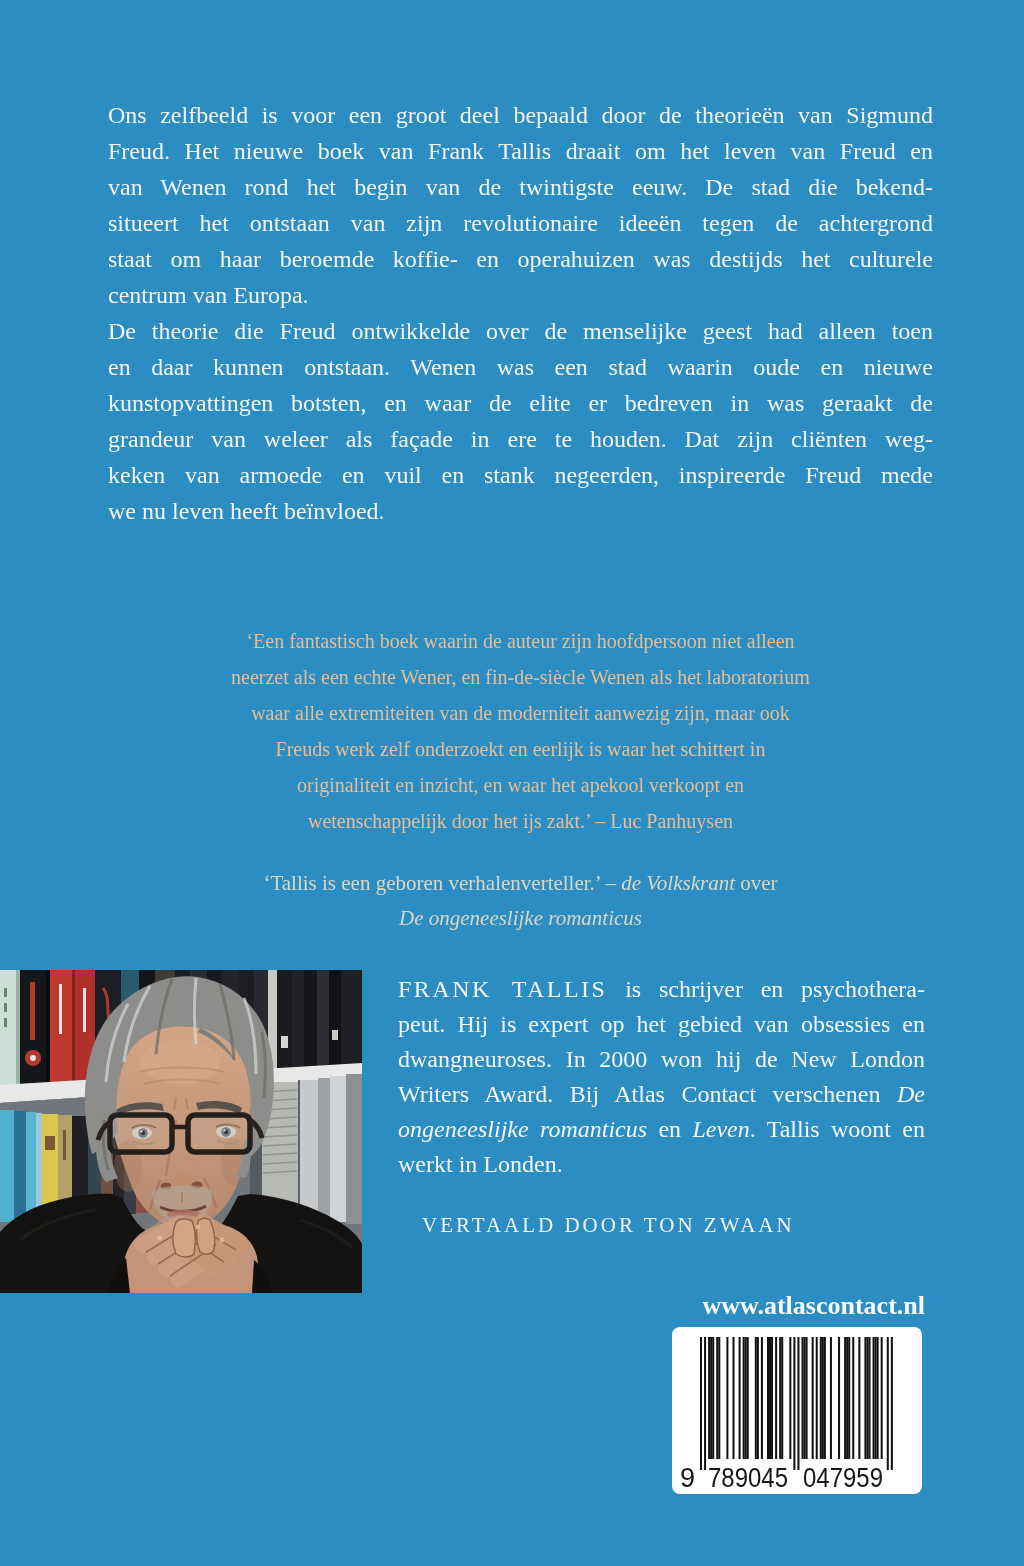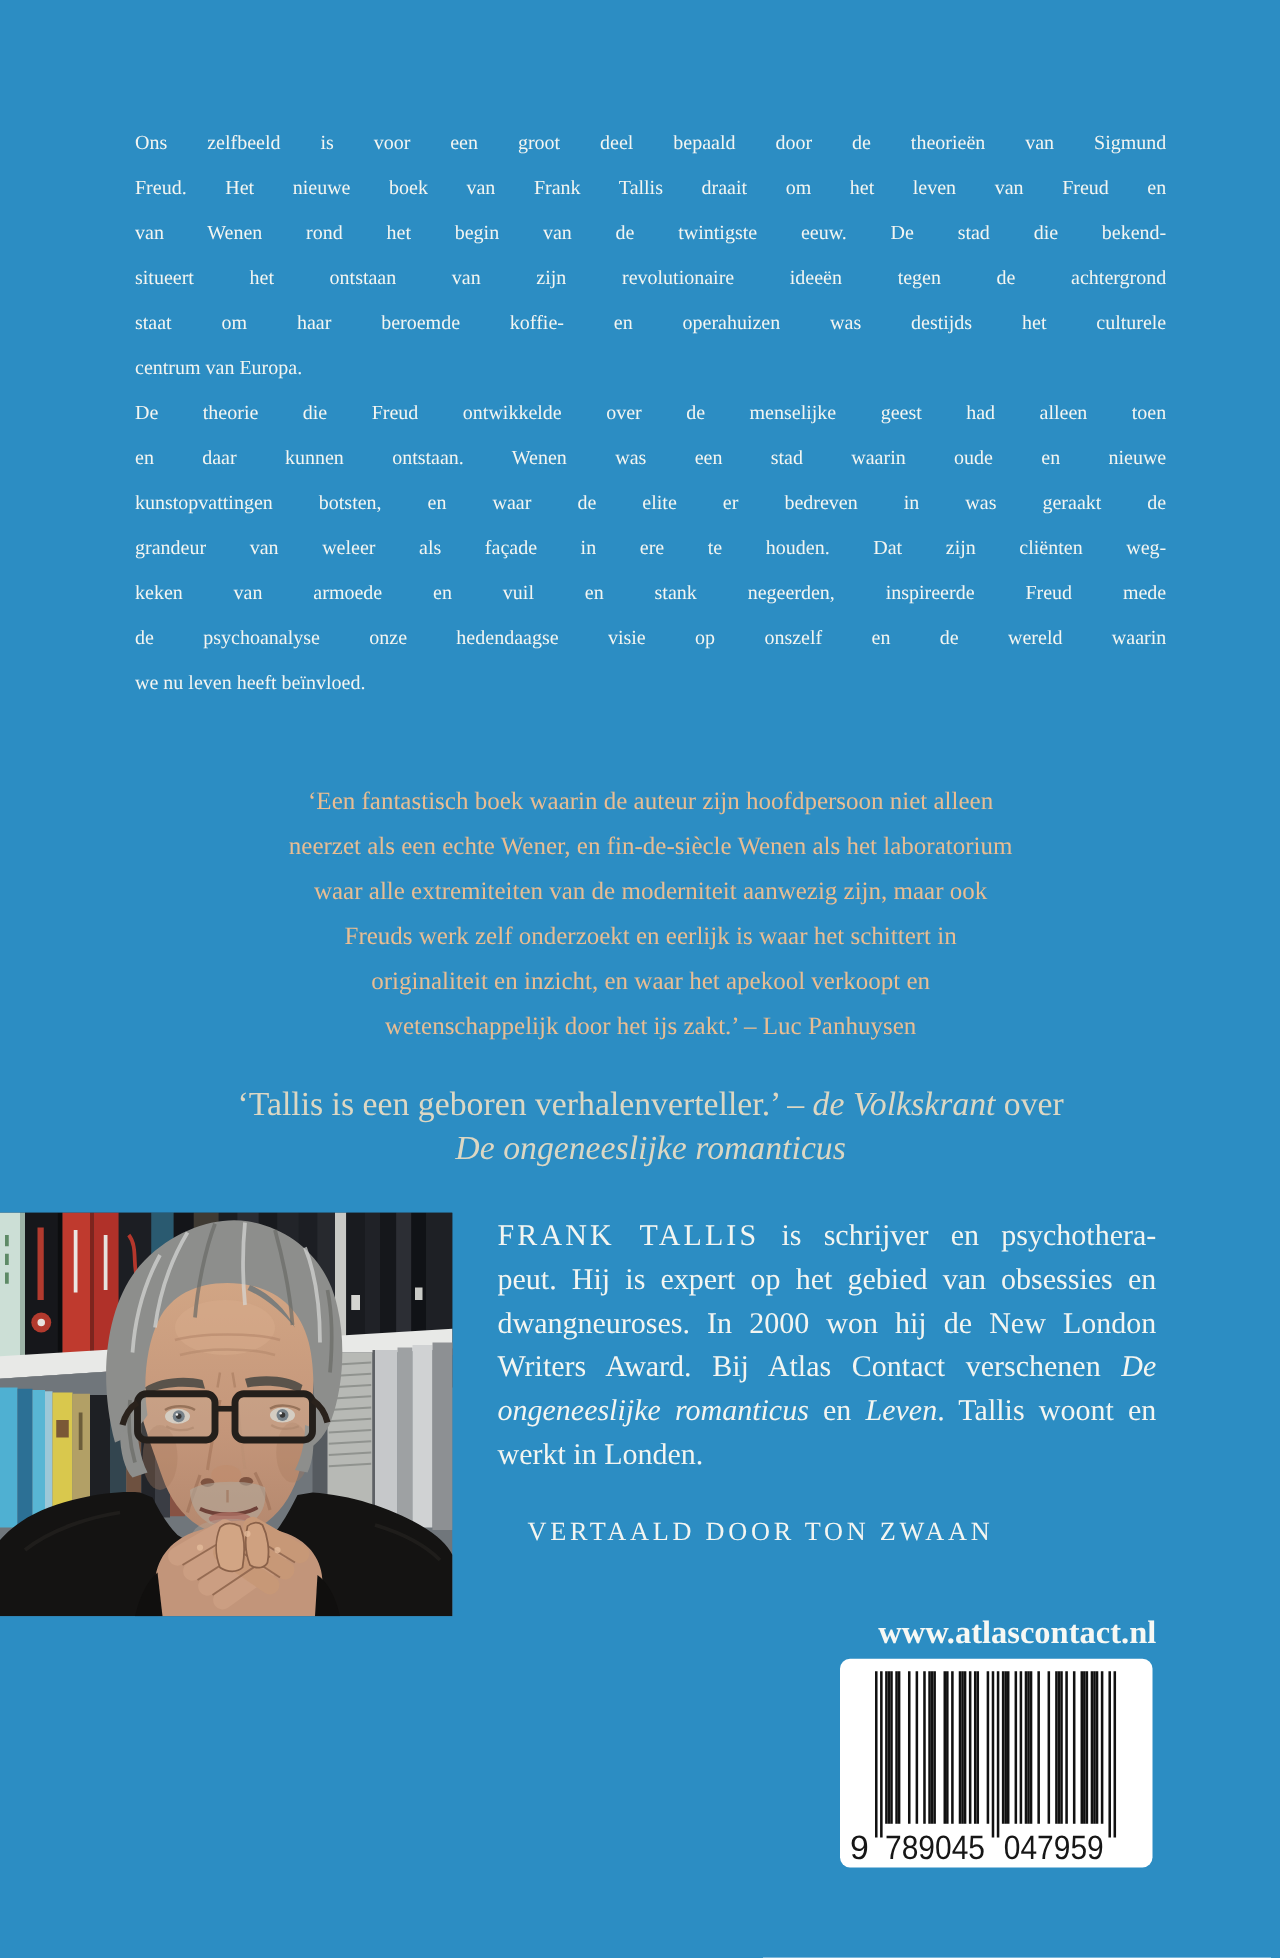--- a/index.html
+++ b/index.html
@@ -1,28 +1,28 @@
 <!DOCTYPE html>
 <html lang="nl"><head>
 <meta charset="utf-8">
 <title>Boek achterkant</title>
 <style>
   html,body{margin:0;padding:0;}
   body{width:1024px;height:1566px;font-family:"Liberation Serif","DejaVu Serif",serif;}
   .page{position:relative;width:1024px;height:1566px;background:#2c8dc3;overflow:hidden;}
 
   .synopsis{position:absolute;left:108px;top:97px;width:825px;
-            font-size:16px;line-height:36px;color:#f3f5f1;}
+            font-size:24px;line-height:36px;color:#f3f5f1;}
   .line{white-space:normal;}
   .line.j{text-align:justify;text-align-last:justify;}
 
   .quote{position:absolute;left:108px;width:825px;text-align:center;}
   .quote .line{text-align:center;}
   #q1{top:623px;color:#e9bd92;font-size:20px;line-height:36px;}
-  #q2{top:866px;color:#dcd7c3;font-size:27px;line-height:35px;}
+  #q2{top:866px;color:#dcd7c3;font-size:21px;line-height:35px;}
 
   .photo{position:absolute;left:0;top:970px;width:362px;height:323px;margin:0;}
   .photo svg{display:block;}
 
   .bio{position:absolute;left:398px;top:972px;width:527px;
        font-size:24px;line-height:35px;color:#f3f5f1;}
   .sc{letter-spacing:2.5px;}
 
   .translator{position:absolute;left:398px;top:1213px;font-size:21px;
               letter-spacing:3px;color:#f3f5f1;margin-left:24px;}
@@ -47,21 +47,20 @@
         <div class="line j">situeert het ontstaan van zijn revolutionaire ideeën tegen de achtergrond</div>
         <div class="line j">staat om haar beroemde koffie- en operahuizen was destijds het culturele</div>
         <div class="line">centrum van Europa.</div>
       </div>
     <div>
         <div class="line j">De theorie die Freud ontwikkelde over de menselijke geest had alleen toen</div>
         <div class="line j">en daar kunnen ontstaan. Wenen was een stad waarin oude en nieuwe</div>
         <div class="line j">kunstopvattingen botsten, en waar de elite er bedreven in was geraakt de</div>
         <div class="line j">grandeur van weleer als façade in ere te houden. Dat zijn cliënten weg-</div>
         <div class="line j">keken van armoede en vuil en stank negeerden, inspireerde Freud mede</div>
-        <div class="line j">de psychoanalyse onze hedendaagse visie op onszelf en de wereld waarin</div>
         <div class="line">we nu leven heeft beïnvloed.</div>
       </div>
   </section>
 
   <section class="quote" id="q1">
       <div class="line">‘Een fantastisch boek waarin de auteur zijn hoofdpersoon niet alleen</div>
       <div class="line">neerzet als een echte Wener, en fin-de-siècle Wenen als het laboratorium</div>
       <div class="line">waar alle extremiteiten van de moderniteit aanwezig zijn, maar ook</div>
       <div class="line">Freuds werk zelf onderzoekt en eerlijk is waar het schittert in</div>
       <div class="line">originaliteit en inzicht, en waar het apekool verkoopt en</div>

